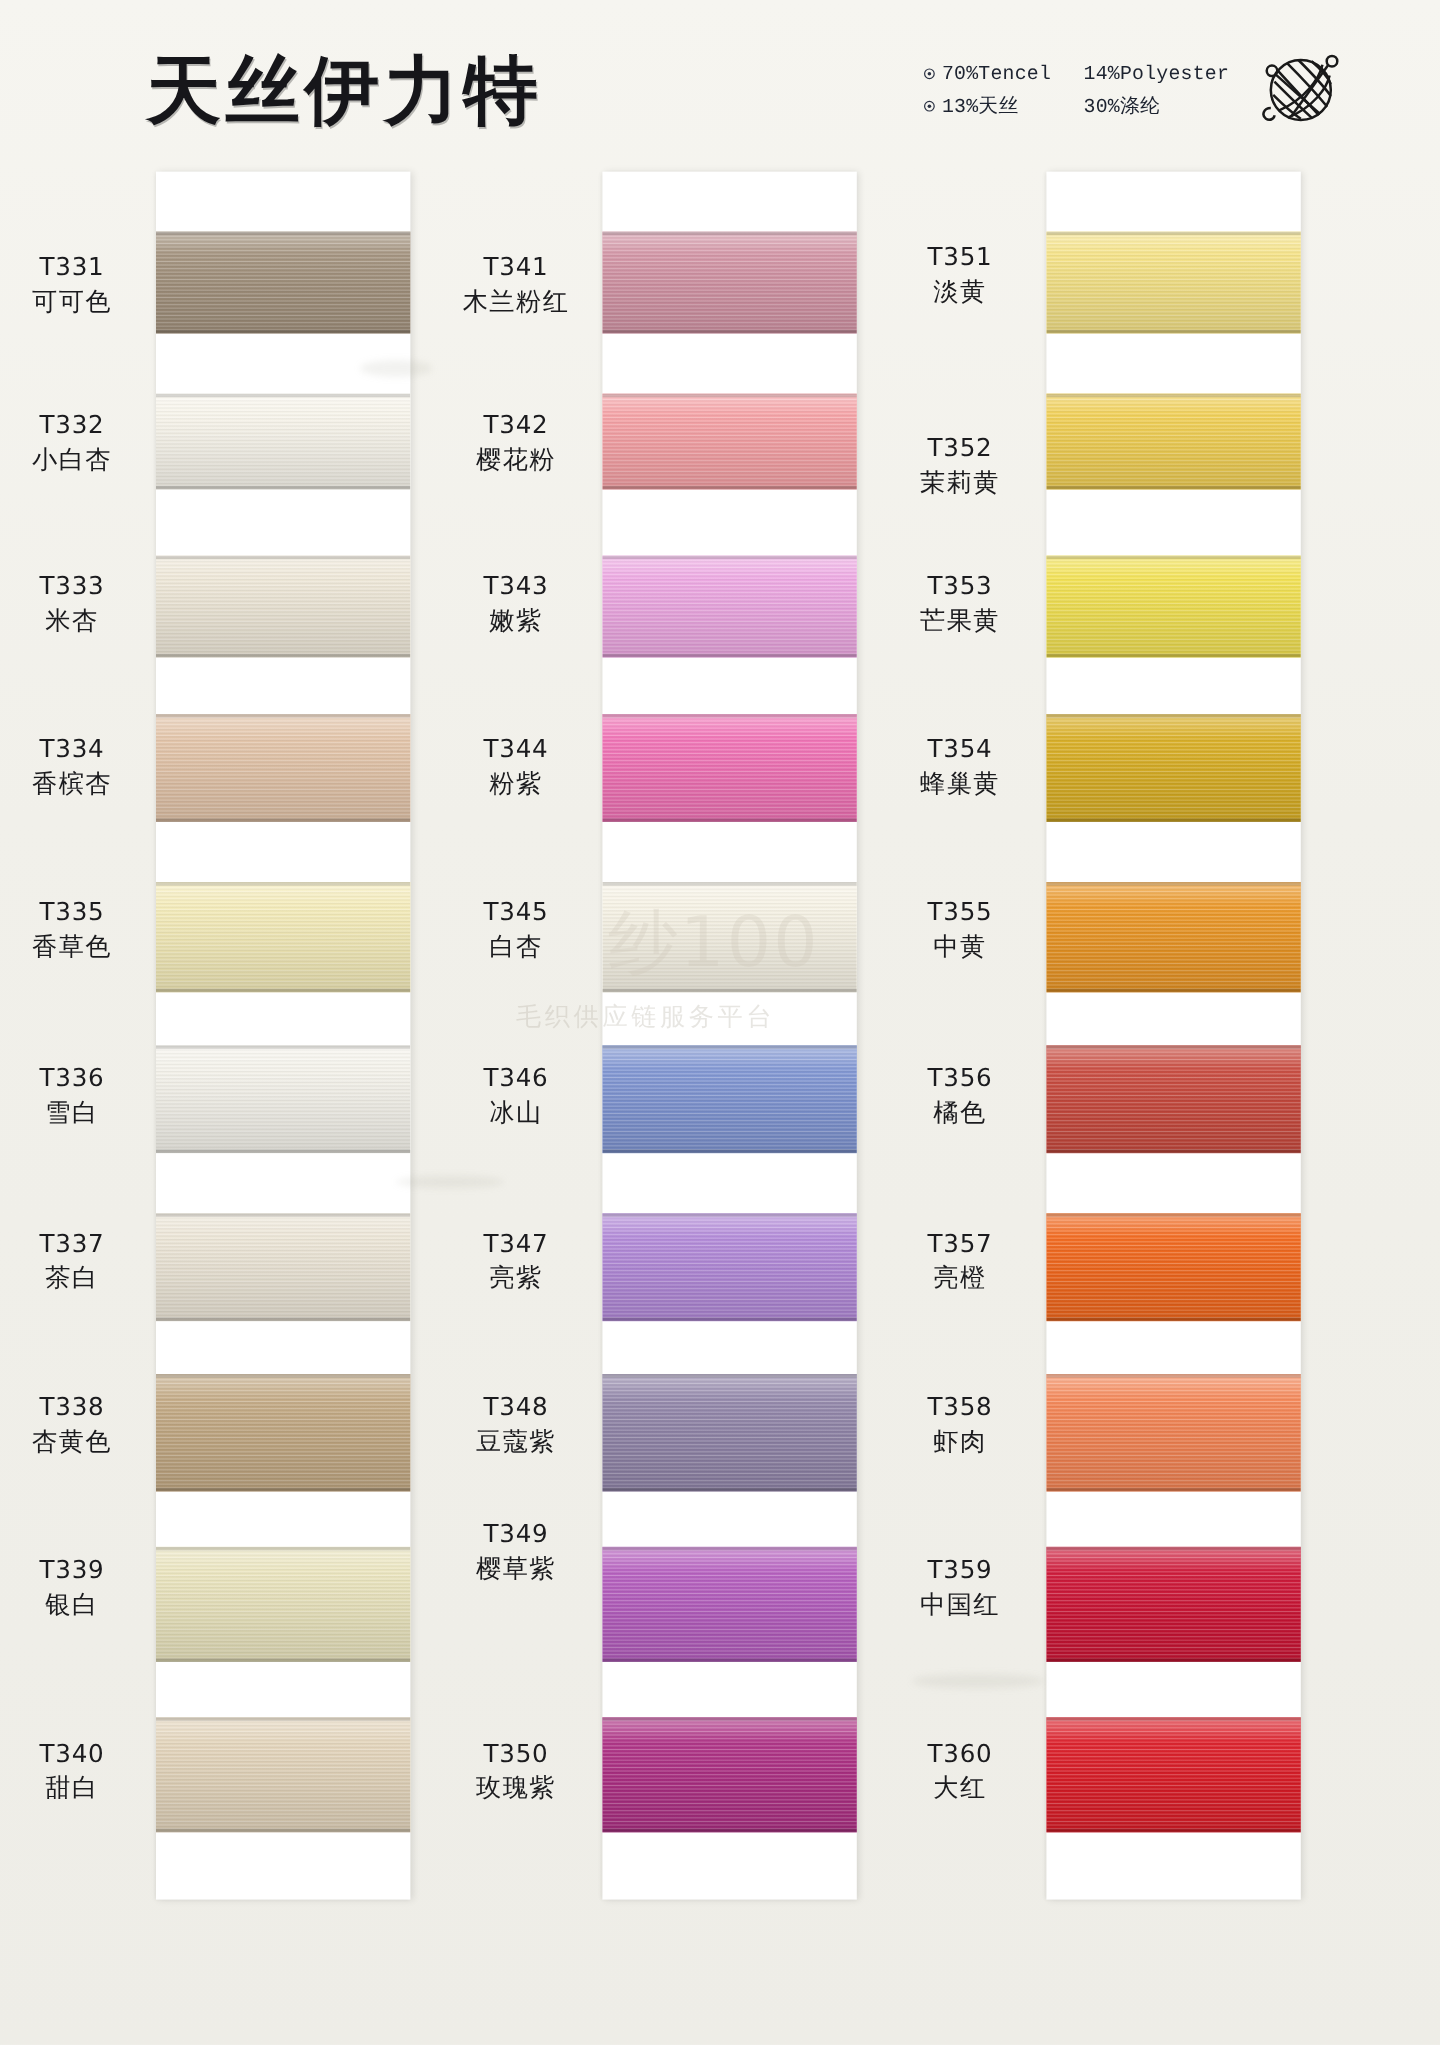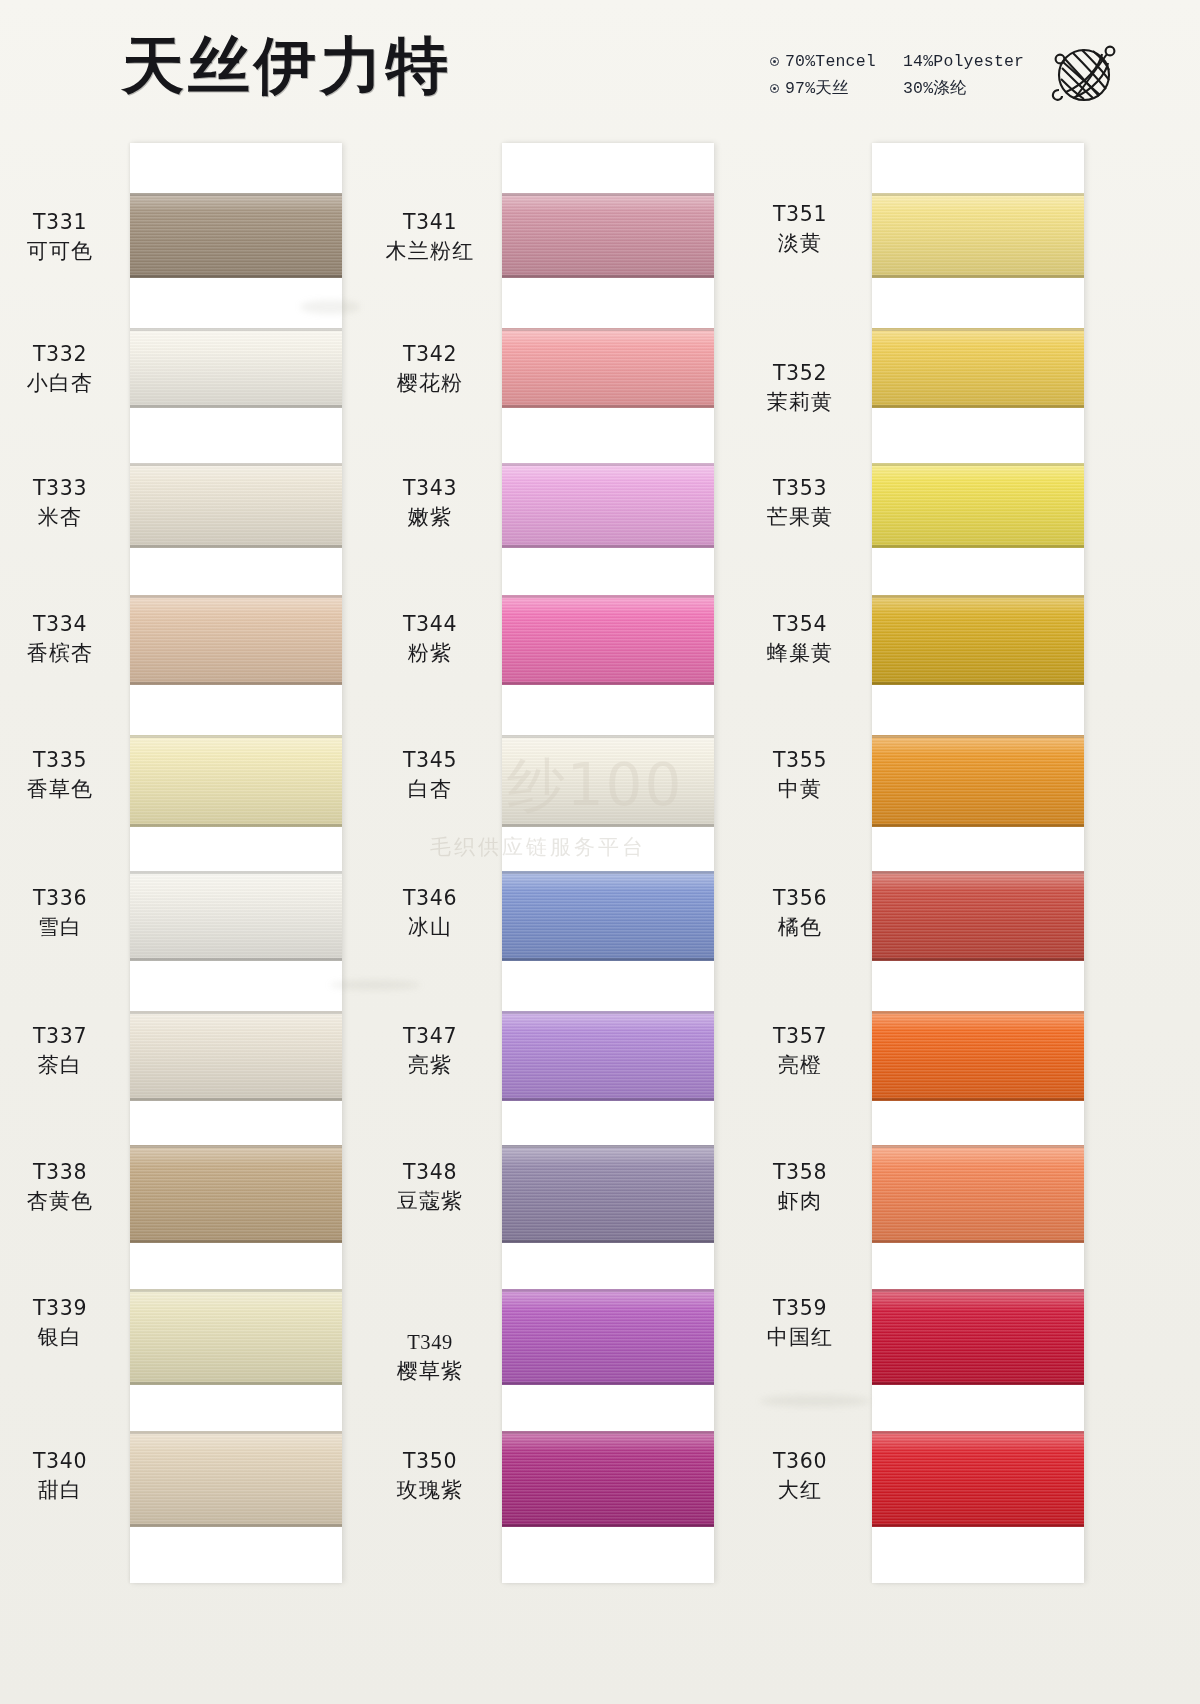--- a/index.html
+++ b/index.html
@@ -15,21 +15,21 @@
     background:
       linear-gradient(180deg, #f6f5f0 0%, #f1f0ea 40%, #eeede7 100%);
   }
 
   
   #header {
     position: absolute; top: 0; left: 0;
     width: 1200px; height: 140px;
   }
   #title {
-    position: absolute; left: 122px; top: 24px;
+    position: absolute; left: 122px; top: 34px;
     font-size: 62px; font-weight: bold;
     letter-spacing: 4px;
     color: #16161a;
     font-family: Liberation Serif, serif;
     text-shadow: 1px 1px 0 rgba(0,0,0,.25);
   }
   #composition {
     position: absolute; left: 770px; top: 52px;
     width: 270px;
     font-family: Liberation Mono, monospace;
@@ -156,21 +156,21 @@
     <div id="title">天丝伊力特</div>
 
     <div id="composition">
       <div class="comp-line">
         <span class="comp-bullet"></span>
         <span class="comp-a">70%Tencel</span>
         <span class="comp-b">14%Polyester</span>
       </div>
       <div class="comp-line">
         <span class="comp-bullet"></span>
-        <span class="comp-a">97%天丝</span>
+        <span class="comp-a">13%天丝</span>
         <span class="comp-b">30%涤纶</span>
       </div>
     </div>
 
     <div id="logo-icon">
       <svg viewBox="0 0 82 82" width="82" height="82">
         <g fill="none" stroke="#1a1a1a" stroke-width="2.1">
           <circle cx="42" cy="47" r="25"></circle>
           <path d="M23 31 C33 42 46 56 57 68"></path>
           <path d="M31 25 C42 36 55 50 64 61"></path>
@@ -443,21 +443,21 @@
         <span class="name">冰山</span>
       </div>
       <div class="label lab-1" style="top: 1023px;">
         <span class="code">T347</span>
         <span class="name">亮紫</span>
       </div>
       <div class="label lab-1" style="top: 1159px;">
         <span class="code">T348</span>
         <span class="name">豆蔻紫</span>
       </div>
-      <div class="label lab-1" style="top: 1329px; font-family: Liberation Serif, serif;">
+      <div class="label lab-1" style="top: 1265px;">
         <span class="code">T349</span>
         <span class="name">樱草紫</span>
       </div>
       <div class="label lab-1" style="top: 1448px;">
         <span class="code">T350</span>
         <span class="name">玫瑰紫</span>
       </div>
       <div class="label lab-2" style="top: 201px;">
         <span class="code">T351</span>
         <span class="name">淡黄</span>

